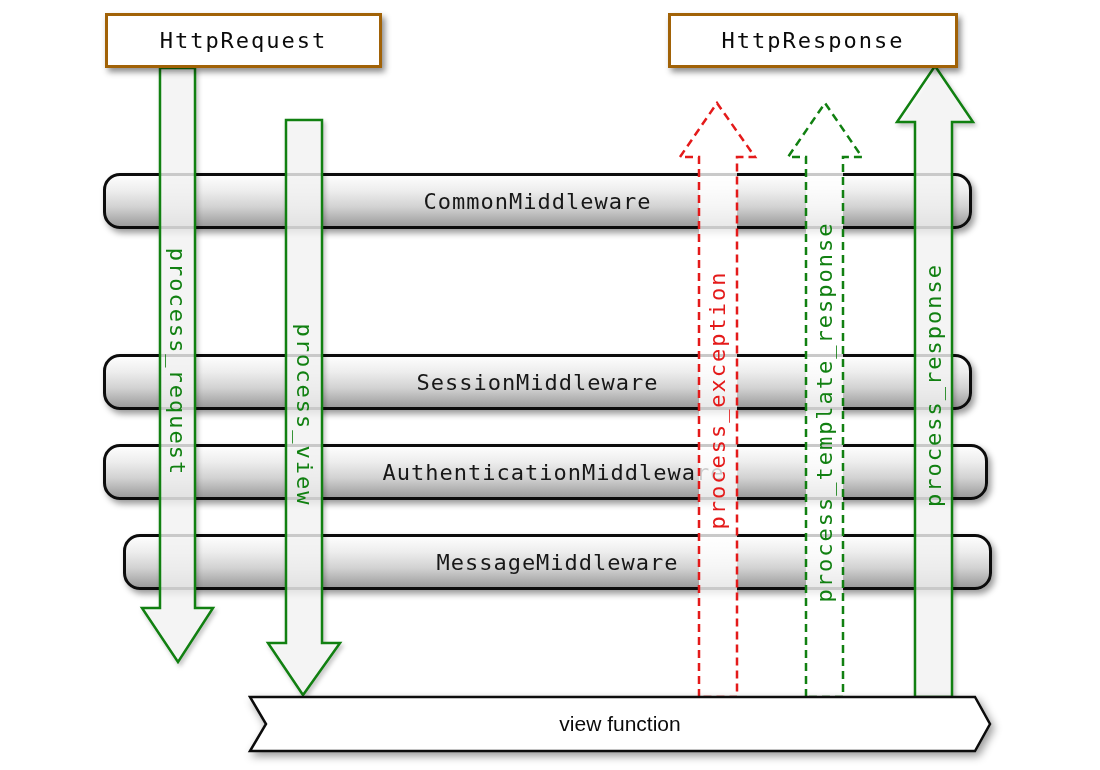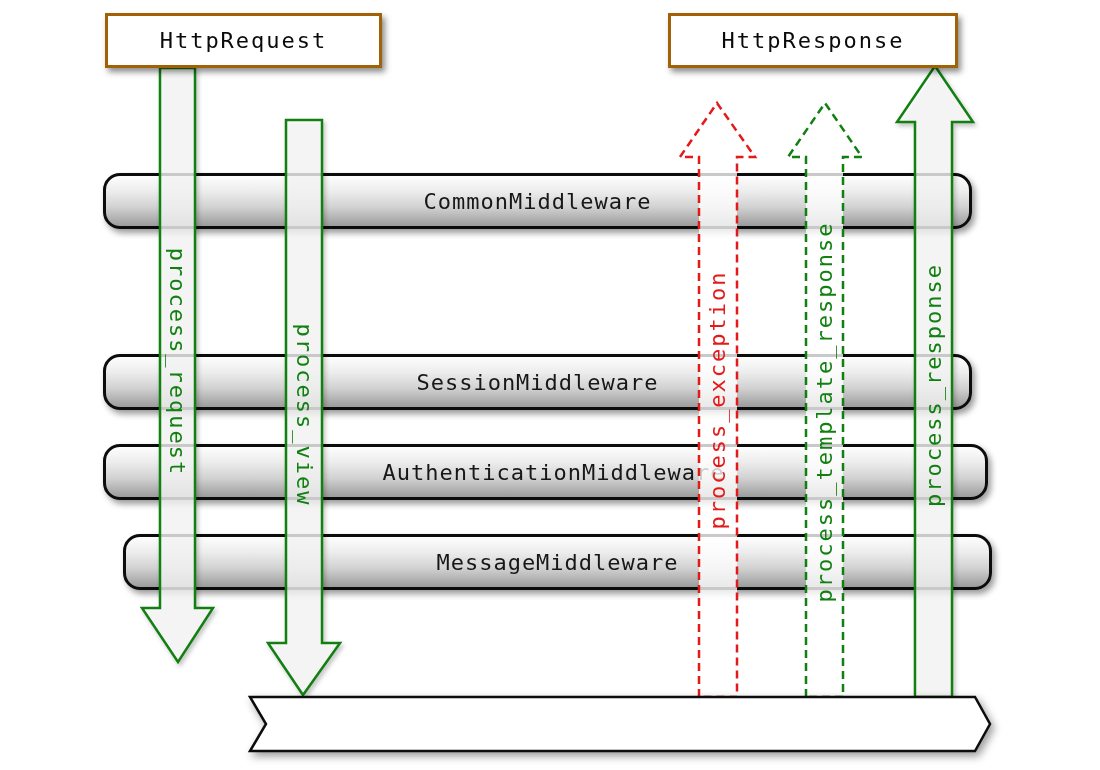--- a/index.html
+++ b/index.html
@@ -91,20 +91,21 @@
 
   <div class="vlabel down green" style="left:177px; top:362px;">process_request</div>
   <div class="vlabel down green" style="left:304px; top:415px;">process_view</div>
   <div class="vlabel up red" style="left:717px; top:400px;">process_exception</div>
   <div class="vlabel up green" style="left:824px; top:412px;">process_template_response</div>
   <div class="vlabel up green" style="left:933px; top:385px;">process_response</div>
 
   <svg class="banner" width="1100" height="770" viewBox="0 0 1100 770">
     <polygon class="banner-shape" points="250,697 975,697 990,724 975,751 250,751 266,724"></polygon>
   </svg>
+  <div class="banner-label">view function</div>
 
   <div class="box request">
     <span class="box-label">HttpRequest</span>
   </div>
   <div class="box response">
     <span class="box-label">HttpResponse</span>
   </div>
 
 </div>
 

